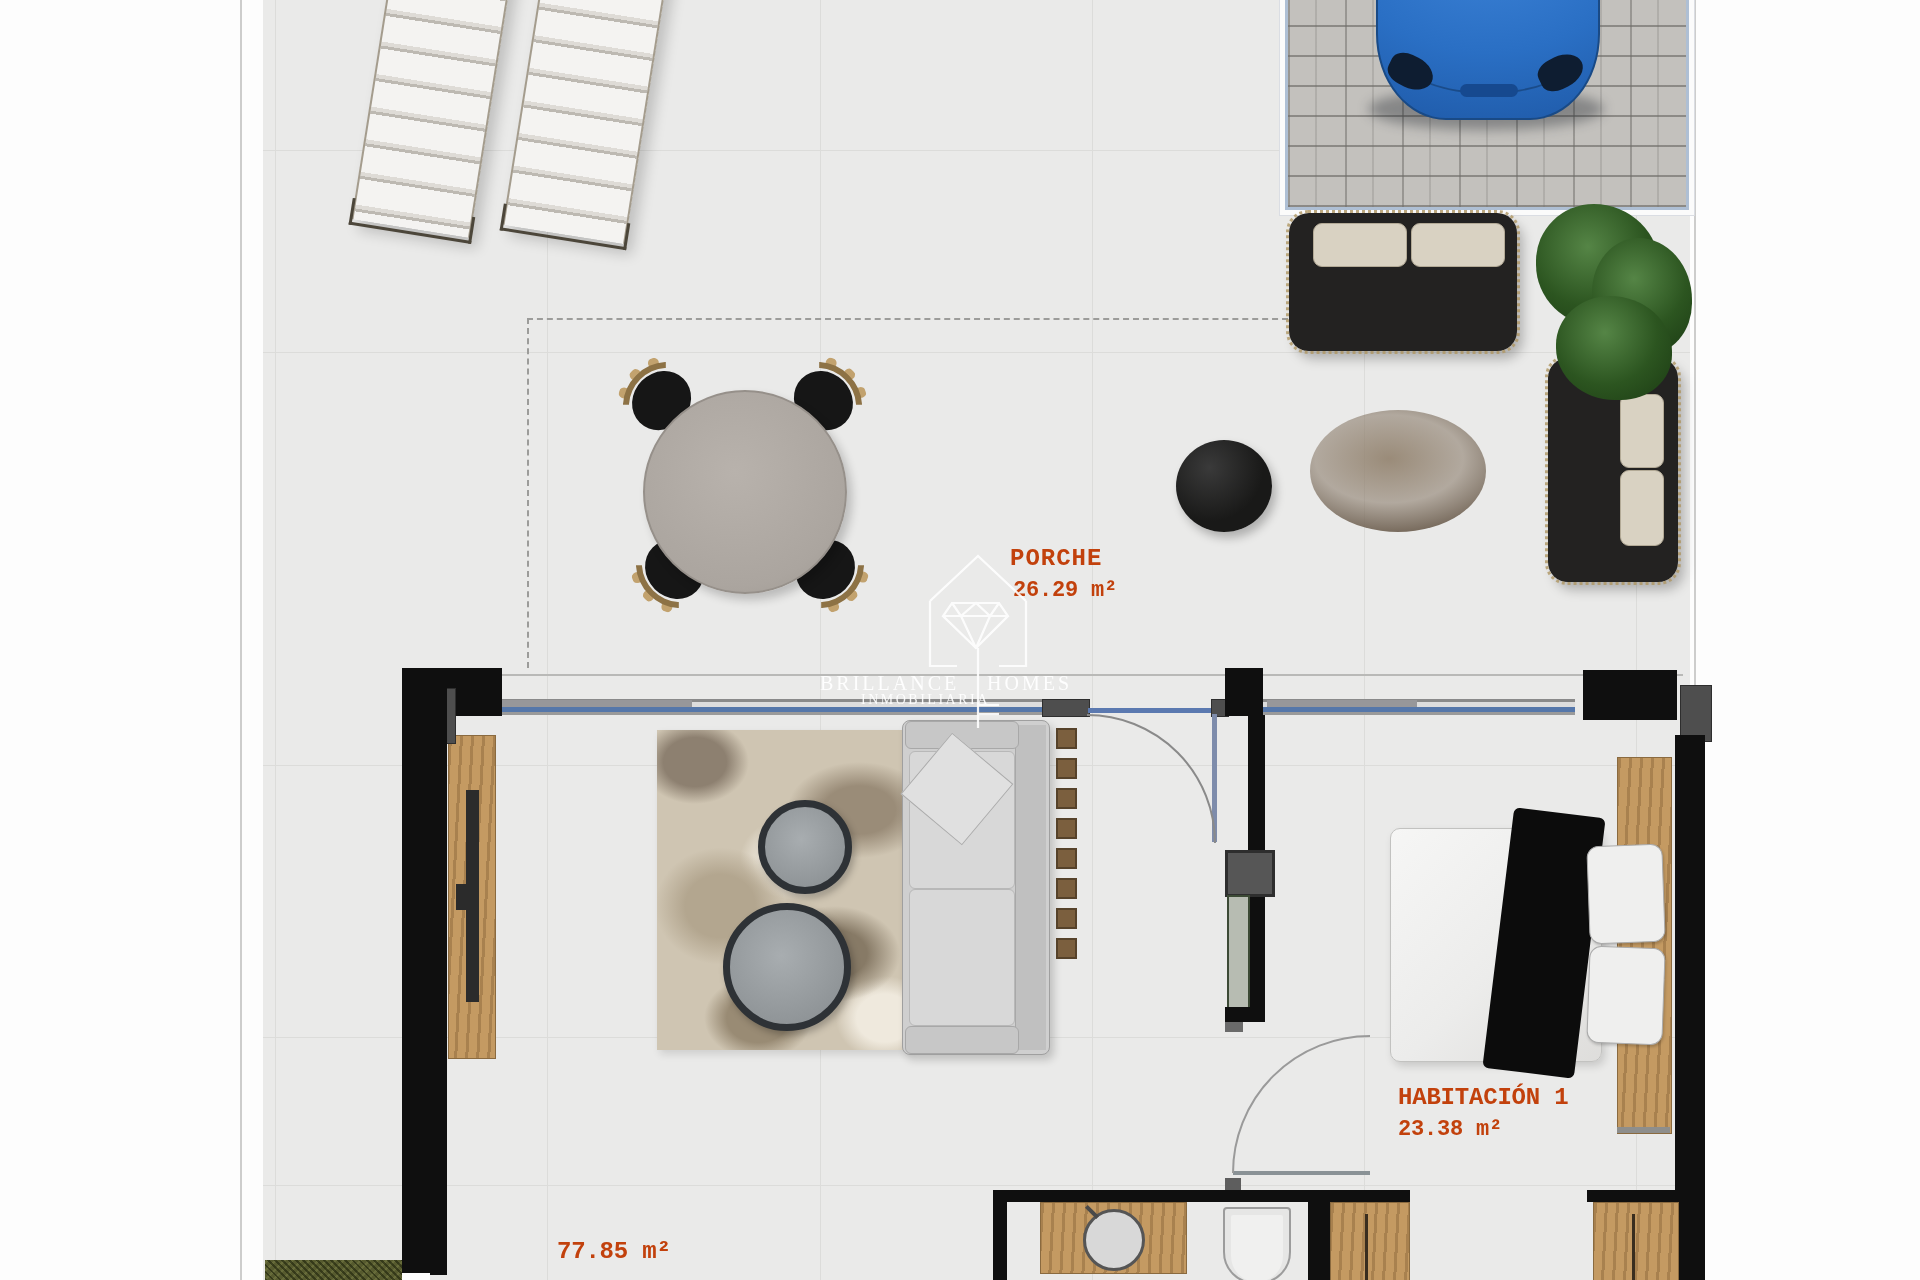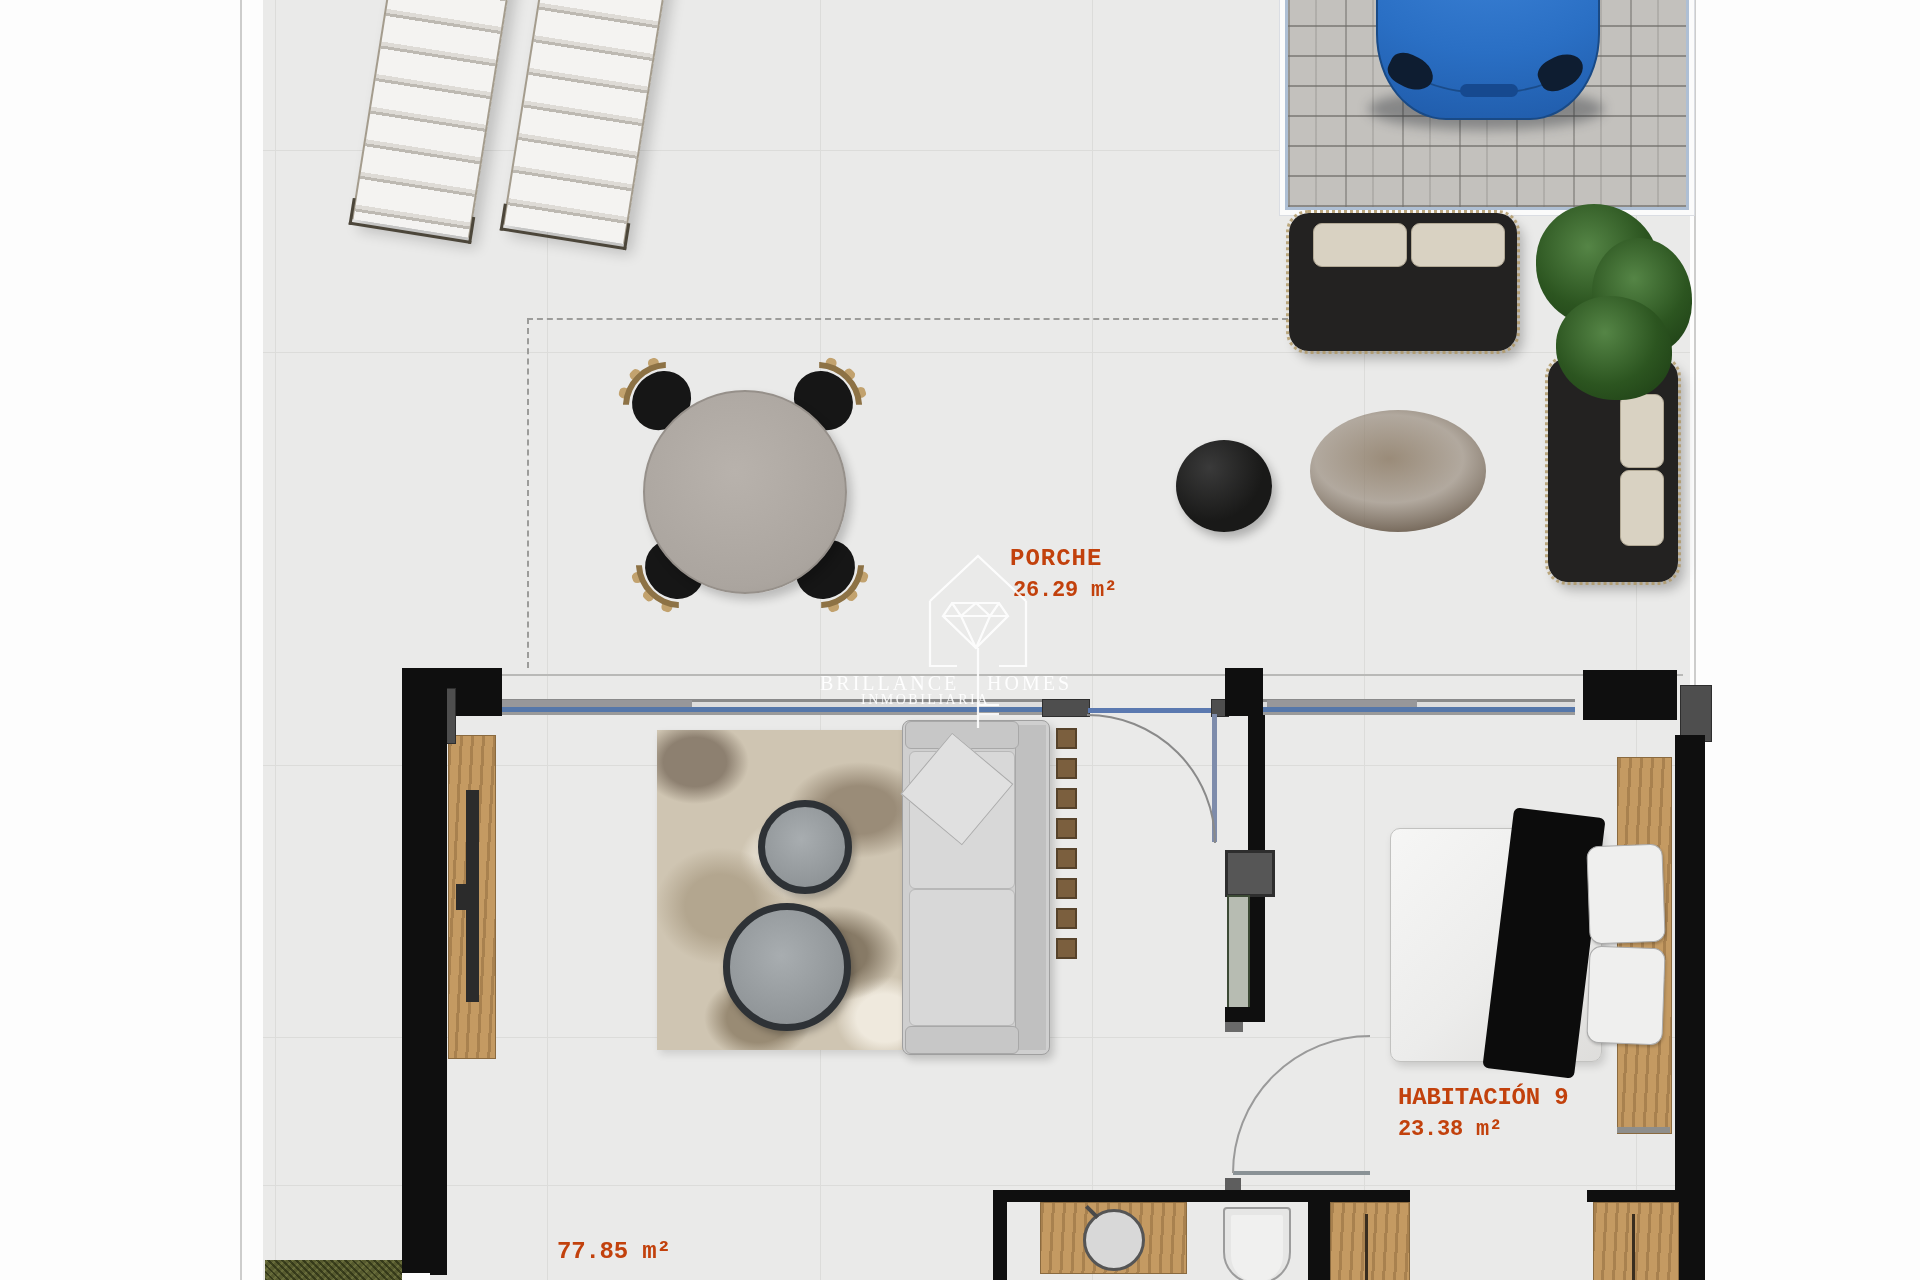--- a/index.html
+++ b/index.html
@@ -276,21 +276,21 @@
   <svg class="abs overlay" viewBox="0 0 1920 1280">
     <path d="M 1087 715 A 128 128 0 0 1 1215 843" fill="none" stroke="#8a8a8a" stroke-width="2"></path>
     <path d="M 1233 1173 A 137 137 0 0 1 1370 1036" fill="none" stroke="#9a9a9a" stroke-width="2"></path>
   </svg>
 
   <div class="abs room-label" style="left:1010px;top:545px;font-size:24px;letter-spacing:1px;">PORCHE</div>
   <div class="abs room-label" style="left:1013px;top:578px;font-size:22px;">26.29 m²</div>
 
   <div class="abs room-label" style="left:557px;top:1238px;font-size:24px;">77.85 m²</div>
 
-  <div class="abs room-label" style="left:1398px;top:1084px;font-size:24px;">HABITACIÓN 9</div>
+  <div class="abs room-label" style="left:1398px;top:1084px;font-size:24px;">HABITACIÓN 1</div>
   <div class="abs room-label" style="left:1398px;top:1117px;font-size:22px;">23.38 m²</div>
 
   <svg class="abs overlay" viewBox="0 0 1920 1280" style="opacity:.9;">
     <g fill="none" stroke="#ffffff" stroke-width="2.2">
       <path d="M 930 601 L 978 556 L 1026 601"></path>
       <path d="M 930 601 L 930 666 L 957 666"></path>
       <path d="M 1026 601 L 1026 666 L 999 666"></path>
       <path d="M 952 603 L 999 603 L 1008 616 L 976 648 L 943 616 Z"></path>
       <path d="M 943 616 L 1008 616"></path>
       <path d="M 952 603 L 961 616 L 976 648"></path>

